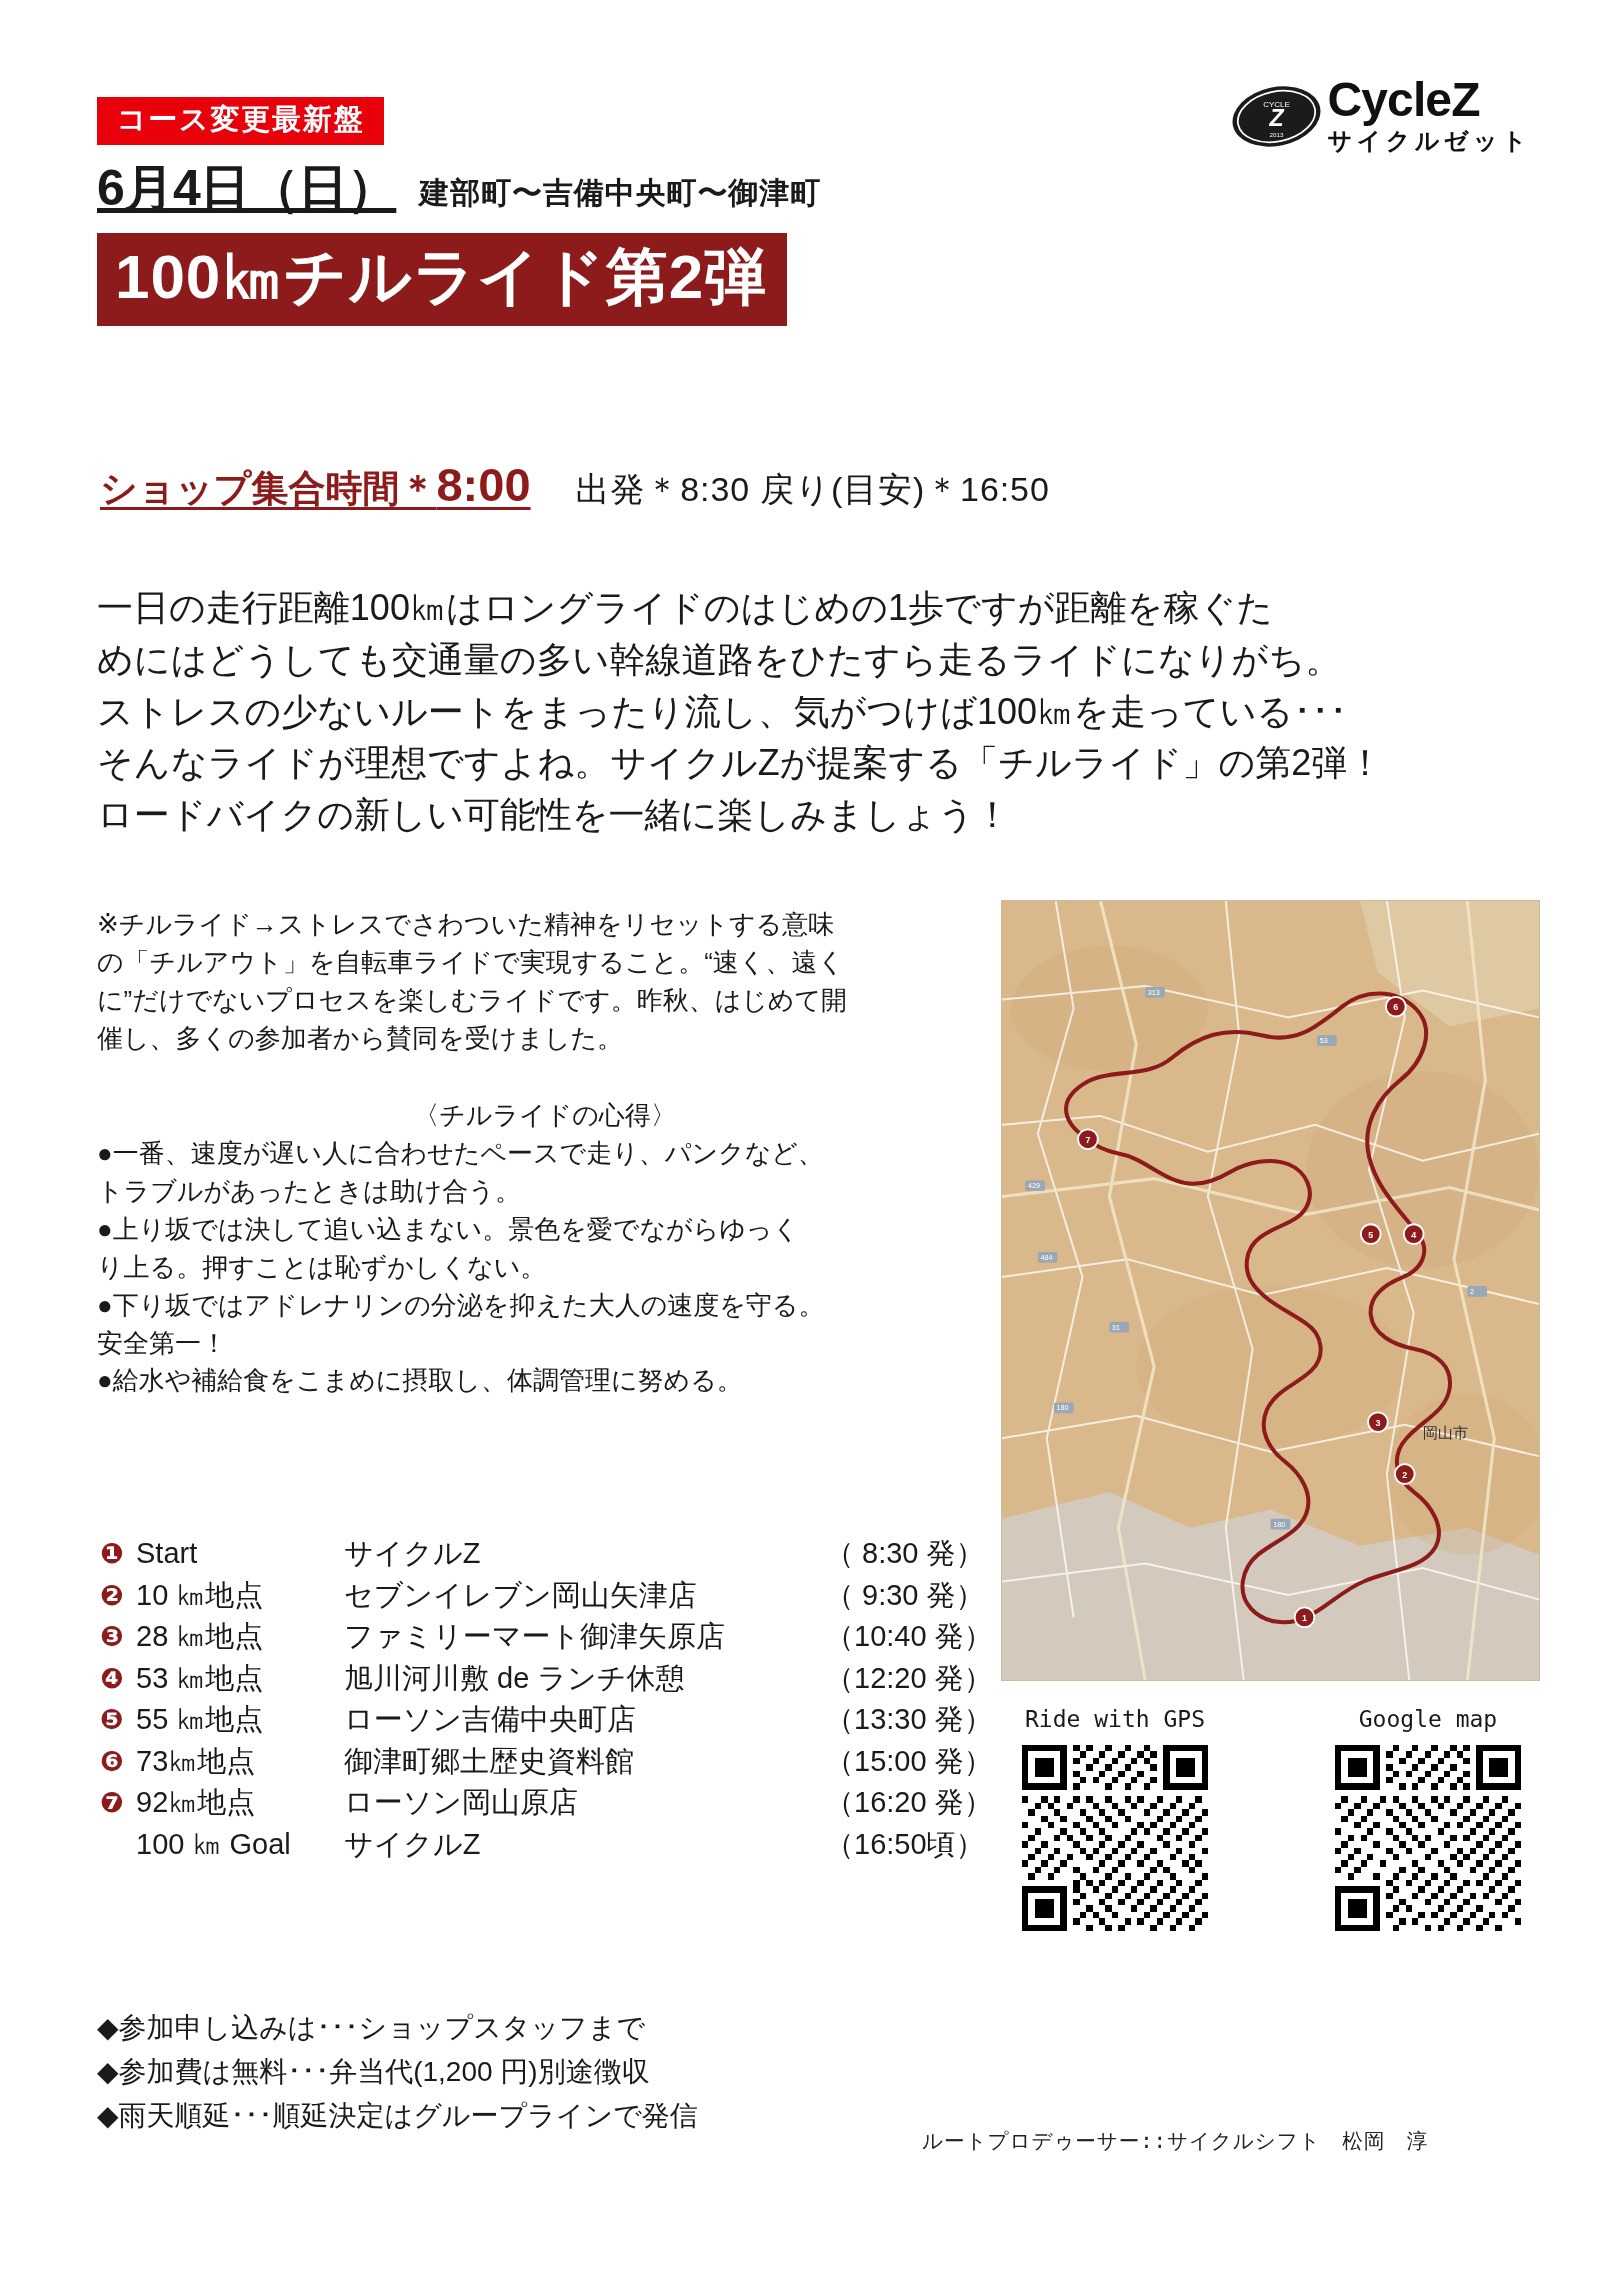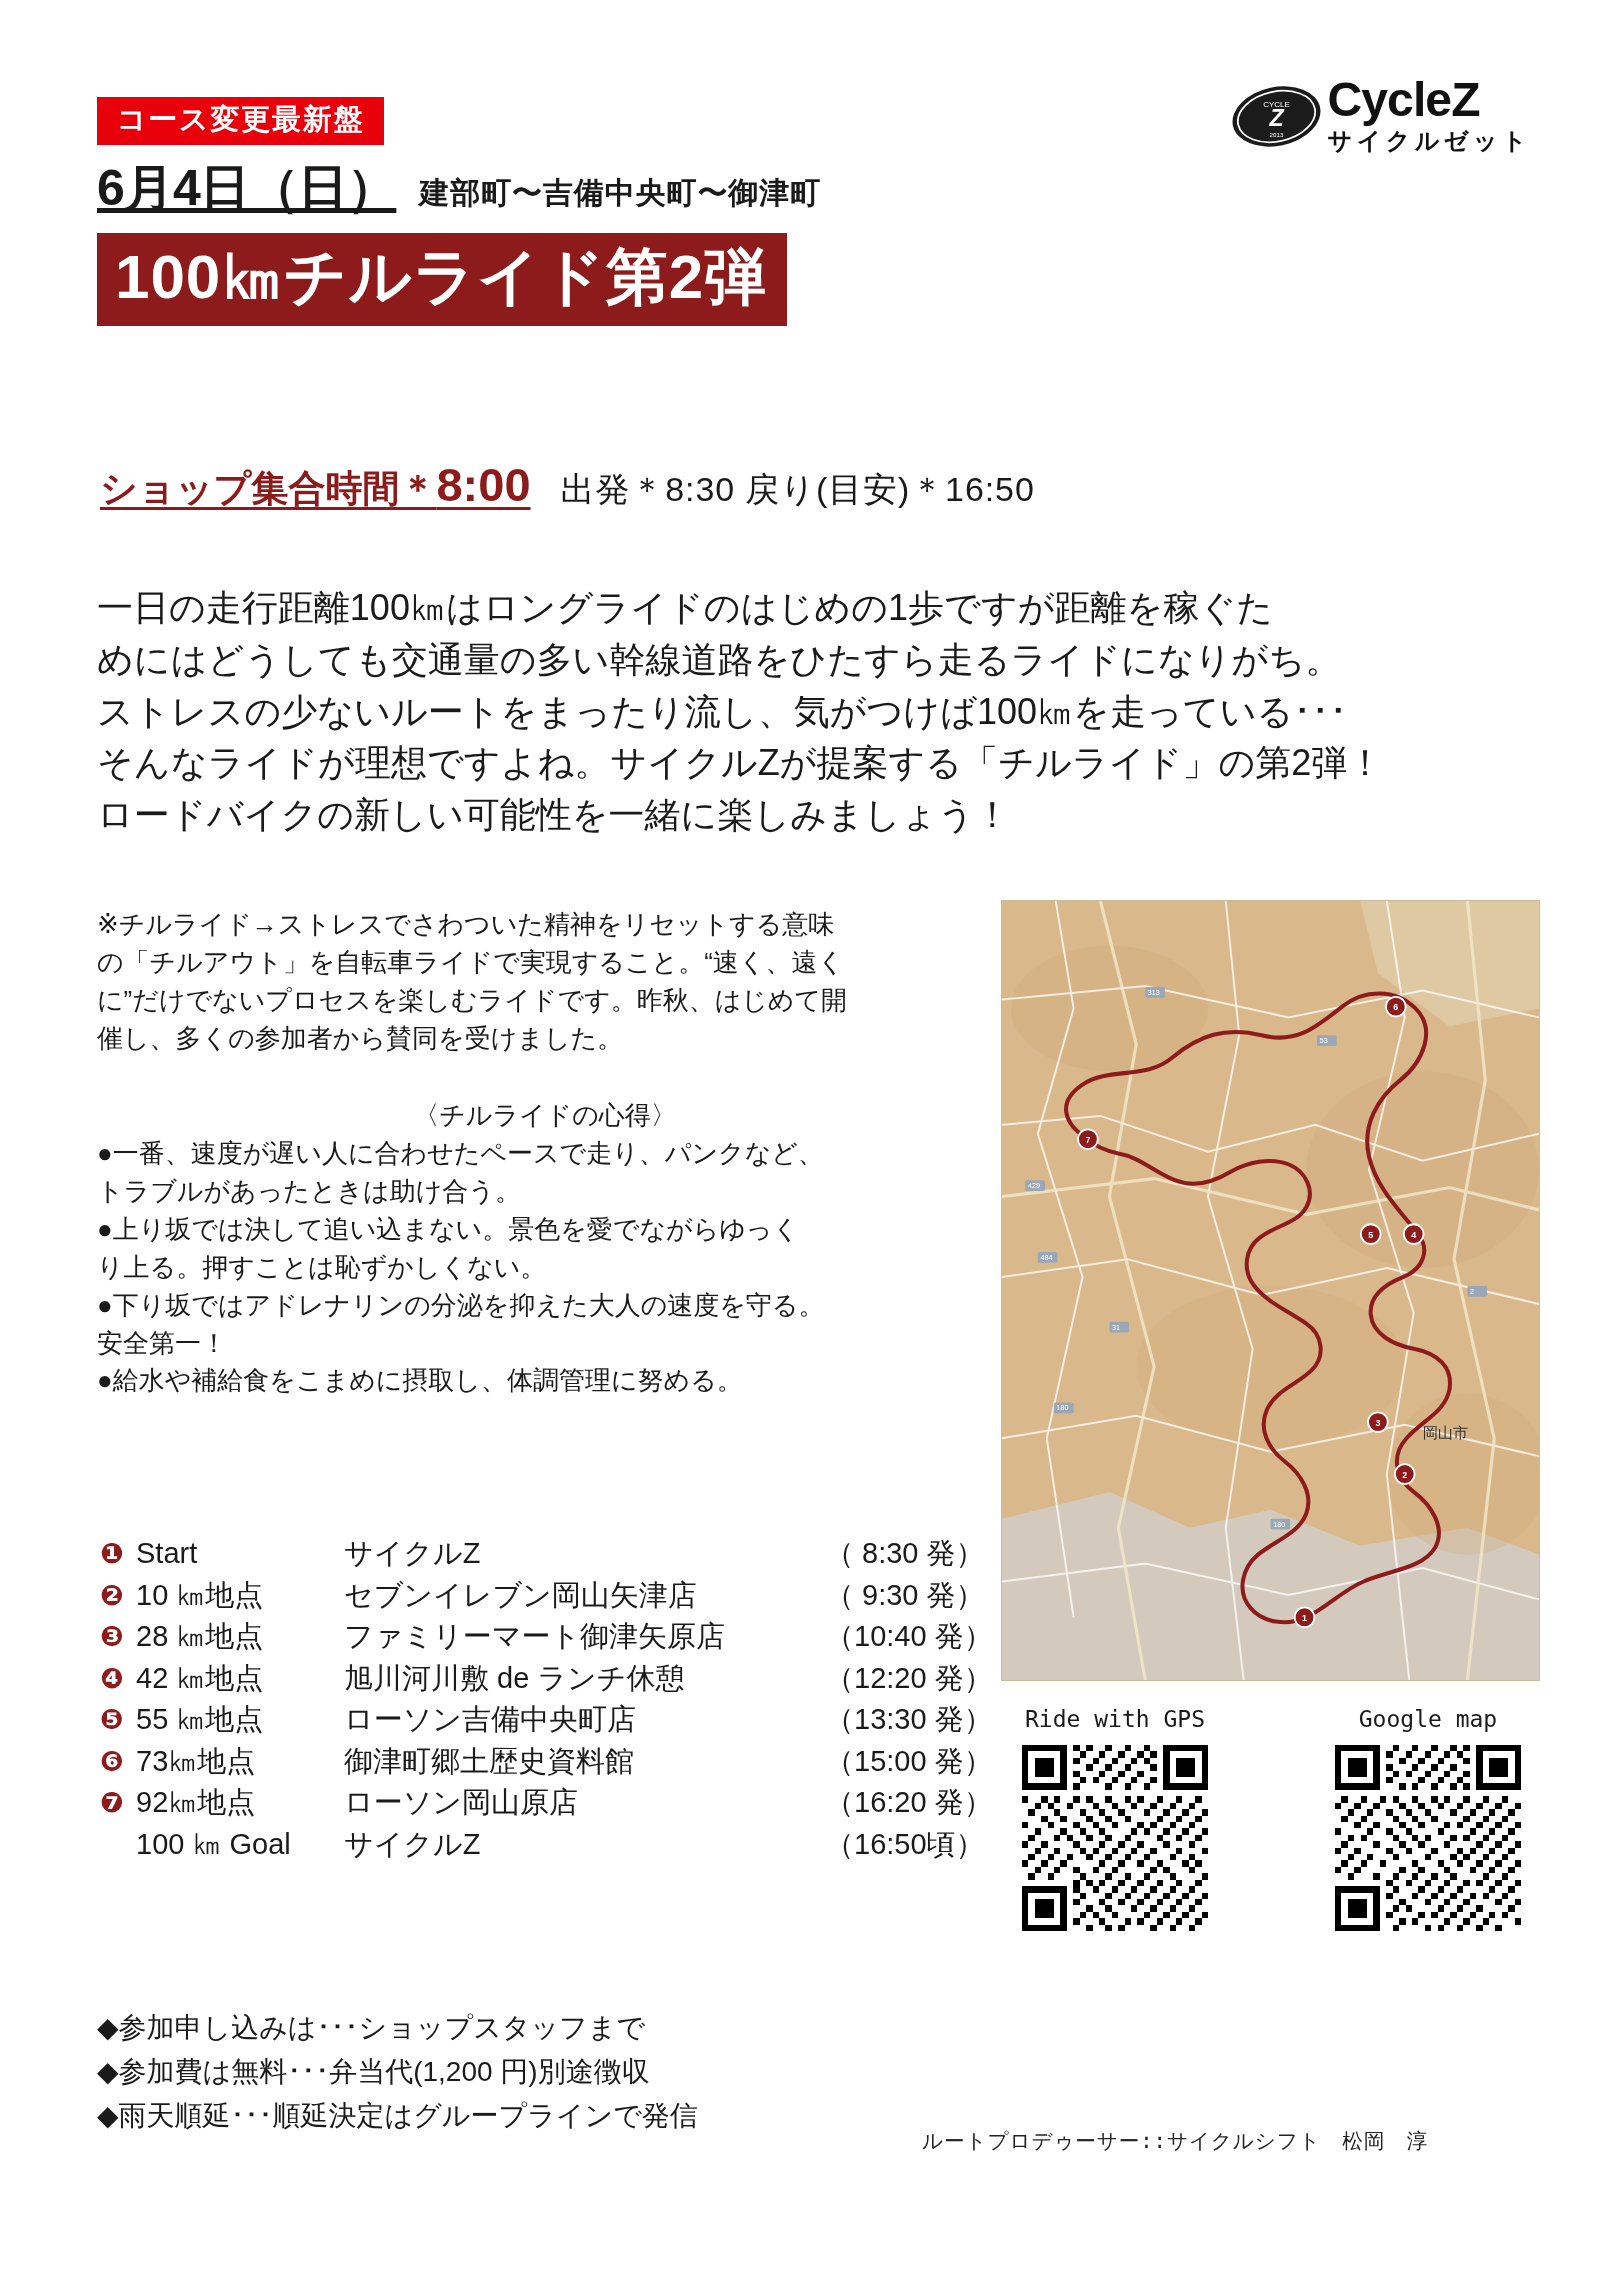--- a/index.html
+++ b/index.html
@@ -109,21 +109,21 @@
   }
 
   
   .time-row {
     position: absolute;
     top: 457px;
     left: 100px;
     width: 1433px;
     display: flex;
     align-items: baseline;
-    gap: 30px;
+    gap: 45px;
   }
   .meet-time {
     color: #8d1b1b;
     font-size: 37px;
     font-weight: bold;
     text-decoration: underline;
     text-underline-offset: 6.3px;
     white-space: nowrap;
   }
   .meet-time .big {
@@ -340,21 +340,21 @@
       <span class="cp-time">（ 9:30 発）</span>
     </div>
     <div class="cp-row">
       <span class="cp-num">❸</span>
       <span class="cp-dist">28 ㎞地点</span>
       <span class="cp-name">ファミリーマート御津矢原店</span>
       <span class="cp-time">（10:40 発）</span>
     </div>
     <div class="cp-row">
       <span class="cp-num">❹</span>
-      <span class="cp-dist">42 ㎞地点</span>
+      <span class="cp-dist">53 ㎞地点</span>
       <span class="cp-name">旭川河川敷 de ランチ休憩</span>
       <span class="cp-time">（12:20 発）</span>
     </div>
     <div class="cp-row">
       <span class="cp-num">❺</span>
       <span class="cp-dist">55 ㎞地点</span>
       <span class="cp-name">ローソン吉備中央町店</span>
       <span class="cp-time">（13:30 発）</span>
     </div>
     <div class="cp-row">

